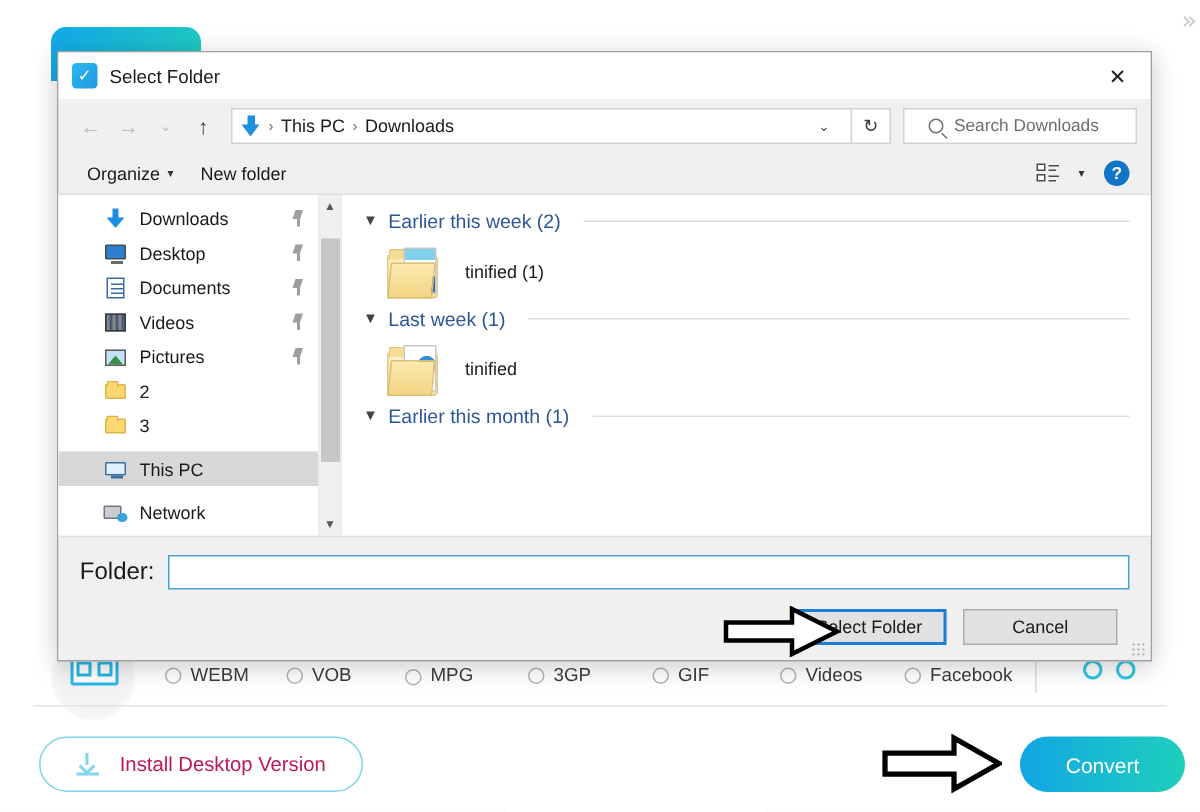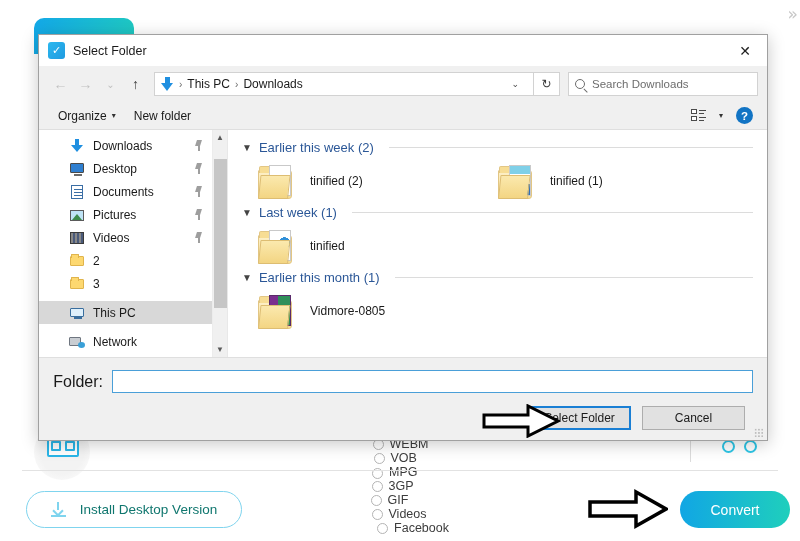--- a/index.html
+++ b/index.html
@@ -70,21 +70,21 @@
     width: 13px; height: 13px; border-radius: 50%;
     border: 2px solid #2ec6e6;
   }
 
   .install-btn {
     position: absolute; left: 26px; top: 491px;
     width: 216px; height: 37px;
     border: 1px solid #7fd4ee; border-radius: 19px;
     background: #fff;
     display: flex; align-items: center; justify-content: center; gap: 14px;
-    color: #0f766e; font-size: 13.5px;
+    color: #be185d; font-size: 13.5px;
     cursor: pointer;
   }
   .dl-icon { position: relative; width: 15px; height: 15px; flex: none; }
   .dl-icon i {
     position: absolute; left: 6px; top: 0; width: 2px; height: 8px; background: #7fd4ee;
   }
   .dl-icon i::after {
     content: ''; position: absolute; left: -3px; top: 5px;
     width: 6px; height: 6px;
     border-right: 2px solid #7fd4ee; border-bottom: 2px solid #7fd4ee;
@@ -172,23 +172,23 @@
   .bc-sep { color: #6b6b6b; font-size: 10px; padding: 0 1px; }
   .bc-caret {
     margin-left: auto; font-size: 9px; color: #4a4a4a; padding: 0 8px; cursor: pointer;
   }
   .refresh-btn {
     width: 26px; height: 24px; border: 1px solid #d2d2d2; border-left: none;
     background: #fff; display: flex; align-items: center; justify-content: center;
     font-size: 12px; color: #3a3a3a; cursor: pointer;
   }
   .searchbox {
-    width: 190px; height: 24px; margin-left: 8px;
+    width: 156px; height: 24px; margin-left: 8px;
     background: #fff; border: 1px solid #d2d2d2;
-    display: flex; align-items: center; gap: 7px; padding: 0 6px;
+    display: flex; align-items: center; gap: 7px; padding: 0 16px;
     font-size: 11.5px; color: #6d6d6d;
   }
   .search-glyph {
     width: 10px; height: 10px; border: 1.3px solid #6d6d6d; border-radius: 50%;
     position: relative; flex: none;
   }
   .search-glyph::after {
     content: ''; position: absolute; right: -4px; bottom: -3px;
     width: 5px; height: 1.3px; background: #6d6d6d; transform: rotate(45deg);
   }
@@ -405,21 +405,21 @@
 
 <div id="app-background">
 
   <div class="teal-tab"></div>
 
   <div class="corner-chevron">»</div>
 
   <div class="film-halo"></div>
   <div class="film-icon"></div>
 
-  <div class="format-row" style="left:123px; width:580px; gap:0; justify-content:flex-start;flex-direction:column;">
+  <div class="format-row" style="left:110px; width:580px; gap:0; justify-content:flex-start;">
     <div class="radio-item" style="width:81px;">
       <span class="radio-dot"></span>
       <span>WEBM</span>
     </div>
     <div class="radio-item" style="width:79px;">
       <span class="radio-dot"></span>
       <span>VOB</span>
     </div>
     <div class="radio-item" style="width:82px;align-items:flex-end;">
       <span class="radio-dot"></span>
@@ -546,30 +546,30 @@
       </div>
       <div class="side-item">
         <span class="ico">
             <i class="ico-doc"></i>
           </span>
         <span class="lbl">Documents</span>
         <span class="pin"></span>
       </div>
       <div class="side-item">
         <span class="ico">
+            <i class="ico-vid"></i>
+          </span>
+        <span class="lbl">Videos</span>
+        <span class="pin"></span>
+      </div>
+      <div class="side-item">
+        <span class="ico">
             <i class="ico-pic"></i>
           </span>
         <span class="lbl">Pictures</span>
-        <span class="pin"></span>
-      </div>
-      <div class="side-item">
-        <span class="ico">
-            <i class="ico-vid"></i>
-          </span>
-        <span class="lbl">Videos</span>
         <span class="pin"></span>
       </div>
       <div class="side-item">
         <span class="ico">
             <i class="ico-folder"></i>
           </span>
         <span class="lbl">2</span>
       </div>
       <div class="side-item">
         <span class="ico">
@@ -603,28 +603,20 @@
 
       <div class="group-head">
         <span class="chev">▼</span>
         <span>Earlier this week (2)</span>
         <span class="rule"></span>
       </div>
       <div class="group-items">
         <div class="file-item">
           <span class="fold-ico">
             <i class="fold-back"></i>
-              <i class="fold-page"></i>
-              <i class="fold-front"></i>
-          </span>
-          <span class="file-name">tinified (2)</span>
-        </div>
-        <div class="file-item">
-          <span class="fold-ico">
-            <i class="fold-back"></i>
               <i class="fold-page" style="background:linear-gradient(180deg,#7fd0e8 0 26%,#fff 26% 62%,#2f6fb8 62% 100%)"></i>
               <i class="fold-front"></i>
           </span>
           <span class="file-name">tinified (1)</span>
         </div>
       </div>
 
       <div class="group-head">
         <span class="chev">▼</span>
         <span>Last week (1)</span>
@@ -639,30 +631,20 @@
           </span>
           <span class="file-name">tinified</span>
         </div>
       </div>
 
       <div class="group-head">
         <span class="chev">▼</span>
         <span>Earlier this month (1)</span>
         <span class="rule"></span>
       </div>
-      <div class="group-items">
-        <div class="file-item">
-          <span class="fold-ico">
-            <i class="fold-back"></i>
-            <i class="fold-page" style="background:linear-gradient(90deg,#7a2f8f 0 42%,#2f8f5a 42% 100%);border-color:#5a2a6a"></i>
-            <i class="fold-front"></i>
-          </span>
-          <span class="file-name">Vidmore-0805</span>
-        </div>
-      </div>
 
     </div>
   </div>
 
   <div class="bottom">
     <div class="folder-row">
       <span class="folder-label">Folder:</span>
       <input class="folder-input" type="text" value="" style="">
     </div>
     <div class="btn-row">

